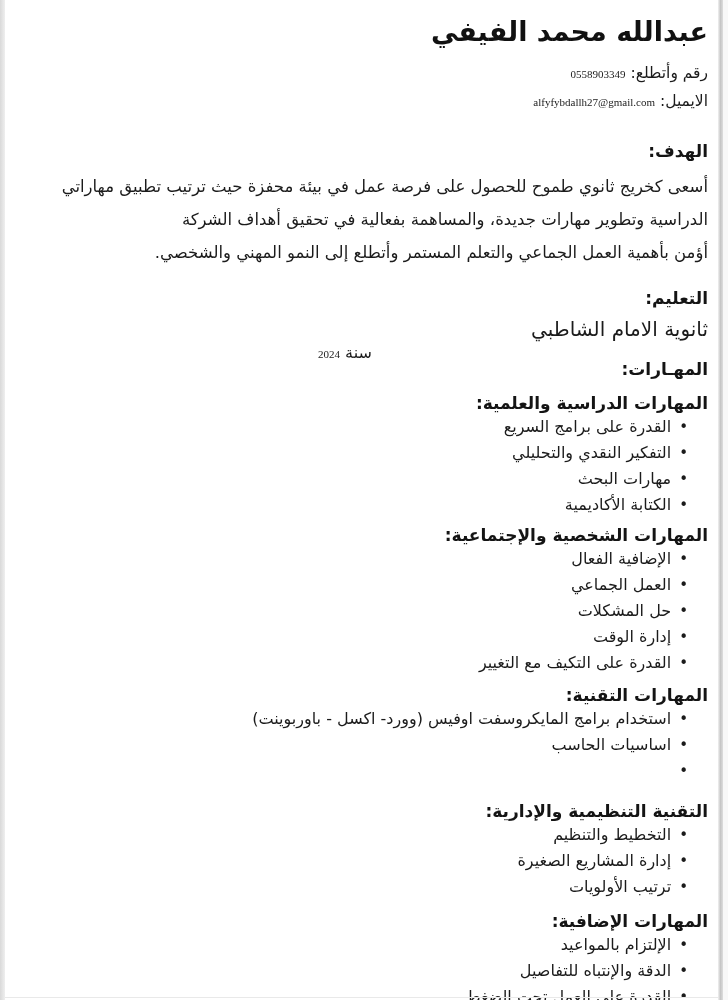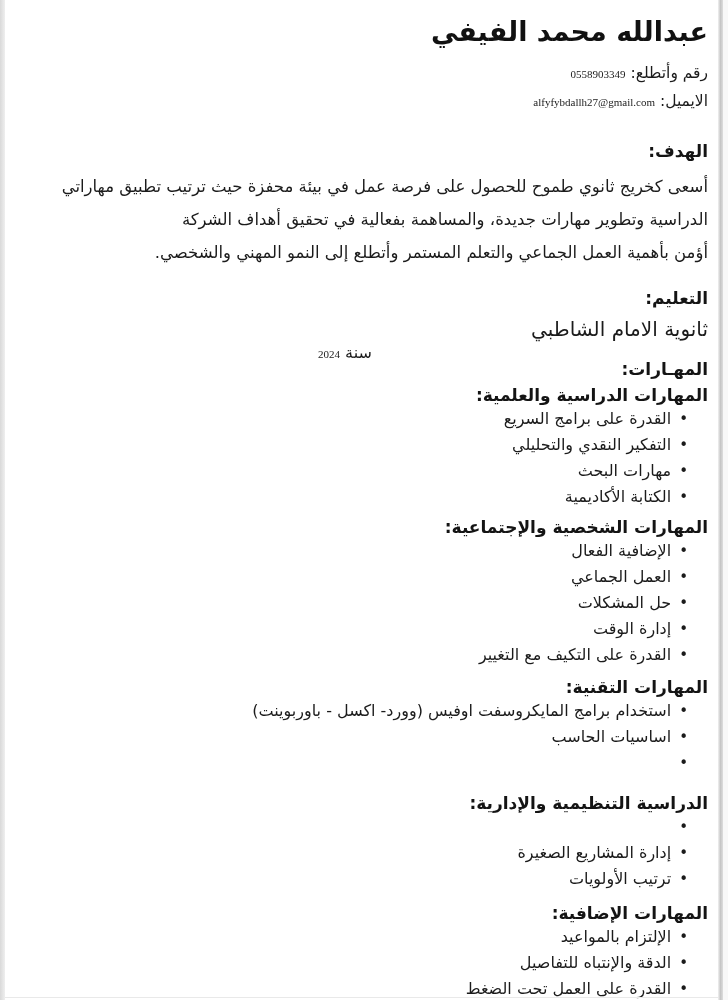--- a/index.html
+++ b/index.html
@@ -72,21 +72,21 @@
 
   .skills-heading { margin-top: 16px; }
 
   .skill-group h3 {
     font-size: 17px;
     font-weight: 700;
     line-height: 22px;
     color: #141414;
   }
   .skill-group { margin-top: 10px; }
-  .skill-group.g1 { margin-top: 4px; }
+  .skill-group.g1 { margin-top: 12px; }
   .skill-group.g2 { margin-top: 6px; }
   .skill-group.g3 { margin-top: 8px; }
   .skill-group.g4 { margin-top: 16px; }
   .skill-group.g5 { margin-top: 10px; }
 
   .list { margin-top: 0; }
   .li {
     display: flex;
     flex-direction: row;
     align-items: baseline;
@@ -193,24 +193,25 @@
           <span class="bullet">•</span>
           <span>اساسيات الحاسب</span>
         </div>
         <div class="li">
           <span class="bullet">•</span>
         </div>
       </div>
     </div>
 
     <div class="skill-group g4">
-      <h3>الدراسية التنظيمية والإدارية:</h3>
-      <div class="list">
-        <div class="li">
-          <span class="bullet">•</span>
+      <h3>التقنية التنظيمية والإدارية:</h3>
+      <div class="list">
+        <div class="li">
+          <span class="bullet">•</span>
+          <span>التخطيط والتنظيم</span>
         </div>
         <div class="li">
           <span class="bullet">•</span>
           <span>إدارة المشاريع الصغيرة</span>
         </div>
         <div class="li">
           <span class="bullet">•</span>
           <span>ترتيب الأولويات</span>
         </div>
       </div>

